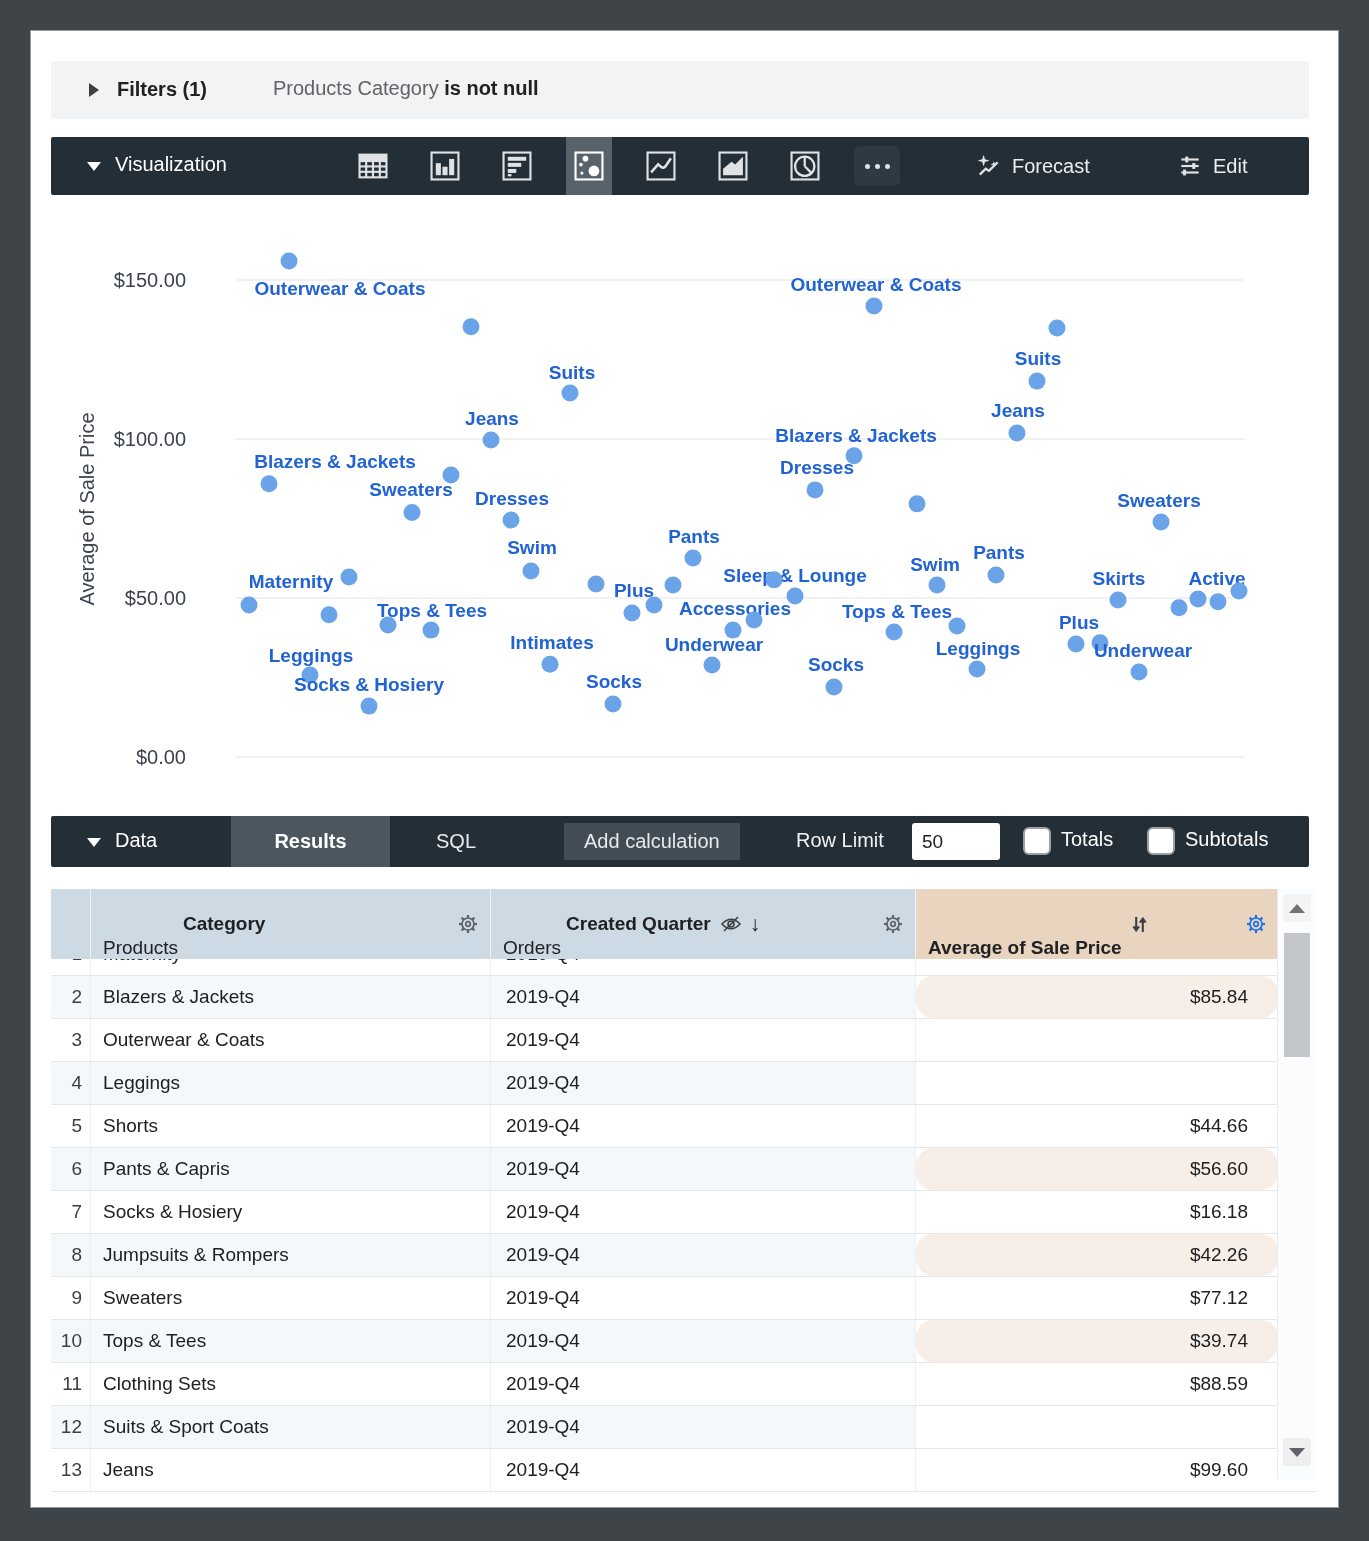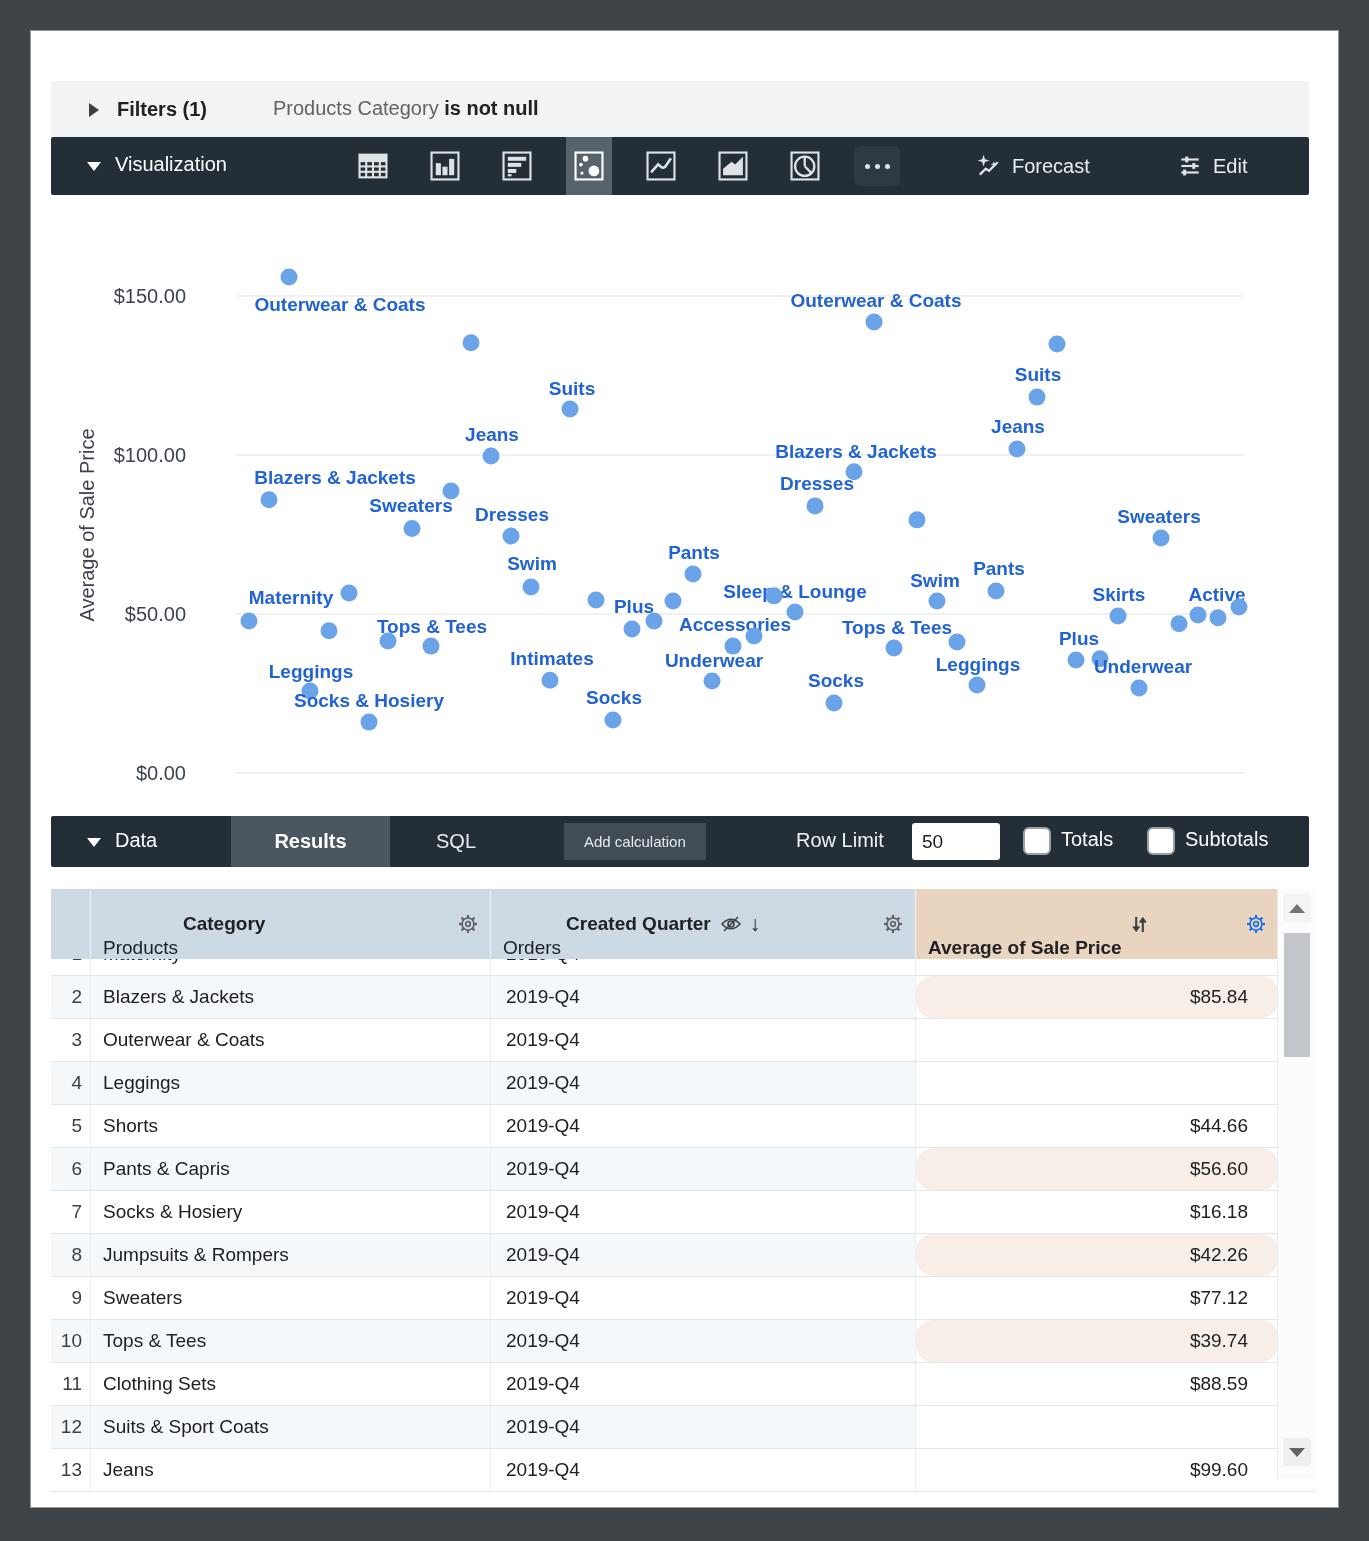--- a/index.html
+++ b/index.html
@@ -2,21 +2,21 @@
 <html><head>
 <meta charset="utf-8">
 <style>
   html,body{margin:0;padding:0;width:1369px;height:1541px;overflow:hidden;
     font-family:"Liberation Sans",sans-serif;background:#3f4448;}
   .card{position:absolute;left:30px;top:30px;width:1309px;height:1478px;
     background:#ffffff;border:1px solid #94979b;box-sizing:border-box;}
 
   
   .filters-bar{position:absolute;left:20px;top:30px;width:1258px;height:58px;
-    background:#f1f3f4;border-radius:4px;margin-top:20px;}
+    background:#f1f3f4;border-radius:4px;}
   .caret-right{position:absolute;left:38px;top:22px;width:0;height:0;
     border-top:7px solid transparent;border-bottom:7px solid transparent;
     border-left:10px solid #3c4043;}
   .filters-title{position:absolute;left:66px;top:17px;font-size:20px;font-weight:700;color:#202124;}
   .filter-expr{position:absolute;left:222px;top:16px;font-size:20px;color:#5f6368;}
   .filter-expr b{color:#202124;}
 
   
   .dark-bar{position:absolute;left:20px;width:1258px;background:#242e36;border-radius:2px;color:#f1f3f4;}
   .viz-bar{top:106px;height:58px;}
@@ -36,30 +36,30 @@
 
   .bar-action{position:absolute;top:0;height:58px;display:flex;align-items:center;cursor:pointer;color:#eceef0;font-size:20px;}
   .bar-action svg{width:26px;height:26px;margin-right:10px;color:#dfe3e6;}
 
   
   .tab-results{position:absolute;left:180px;top:0;width:159px;height:51px;background:#4b565e;
     display:flex;align-items:center;justify-content:center;font-size:20px;font-weight:700;color:#fff;cursor:pointer;}
   .tab-sql{position:absolute;left:355px;top:0;width:100px;height:51px;
     display:flex;align-items:center;justify-content:center;font-size:20px;color:#e8eaed;cursor:pointer;}
   .add-calc{position:absolute;left:513px;top:7px;height:37px;padding:0 20px;background:#414c54;
-    border-radius:0;display:flex;align-items:center;font-size:15px;color:#e8eaed;cursor:pointer;text-align:center;}
+    border-radius:0;display:flex;align-items:center;font-size:20px;color:#e8eaed;cursor:pointer;text-align:center;}
   .rowlimit-label{position:absolute;left:745px;top:13px;font-size:20px;color:#f1f3f4;}
   .rowlimit-input{position:absolute;left:861px;top:7px;width:88px;height:37px;background:#fff;
     border:none;border-radius:3px;font-family:inherit;font-size:19px;color:#202124;padding:0 0 0 10px;box-sizing:border-box;}
   .cb{position:absolute;top:11px;width:28px;height:28px;background:#fff;border:2px solid #9aa0a6;
     border-radius:6px;box-sizing:border-box;cursor:pointer;}
   .cb-label{position:absolute;top:12px;font-size:20px;color:#ffffff;}
 
   
-  .chart-wrap{position:absolute;left:0;top:182px;width:1309px;height:618px;text-align:center;}
+  .chart-wrap{position:absolute;left:0;top:166px;width:1309px;height:618px;text-align:center;}
   .chart-wrap svg{width:1309px;height:618px;}
   .chart-wrap text{font-family:"Liberation Sans",sans-serif;}
 
   
   .table-wrap{position:absolute;left:20px;top:858px;width:1265px;height:590px;font-size:19px;color:#202124;}
   .thead{display:grid;grid-template-columns:40px 400px 425px 362px;height:44px;}
   .th{display:flex;align-items:center;position:relative;box-sizing:border-box;}
   .th.blue{background:#cdd9e3;border-right:1px solid rgba(255,255,255,.7);}
   .th.tan{background:#e9d4bf;}
   .hview{margin-right:5px;}

